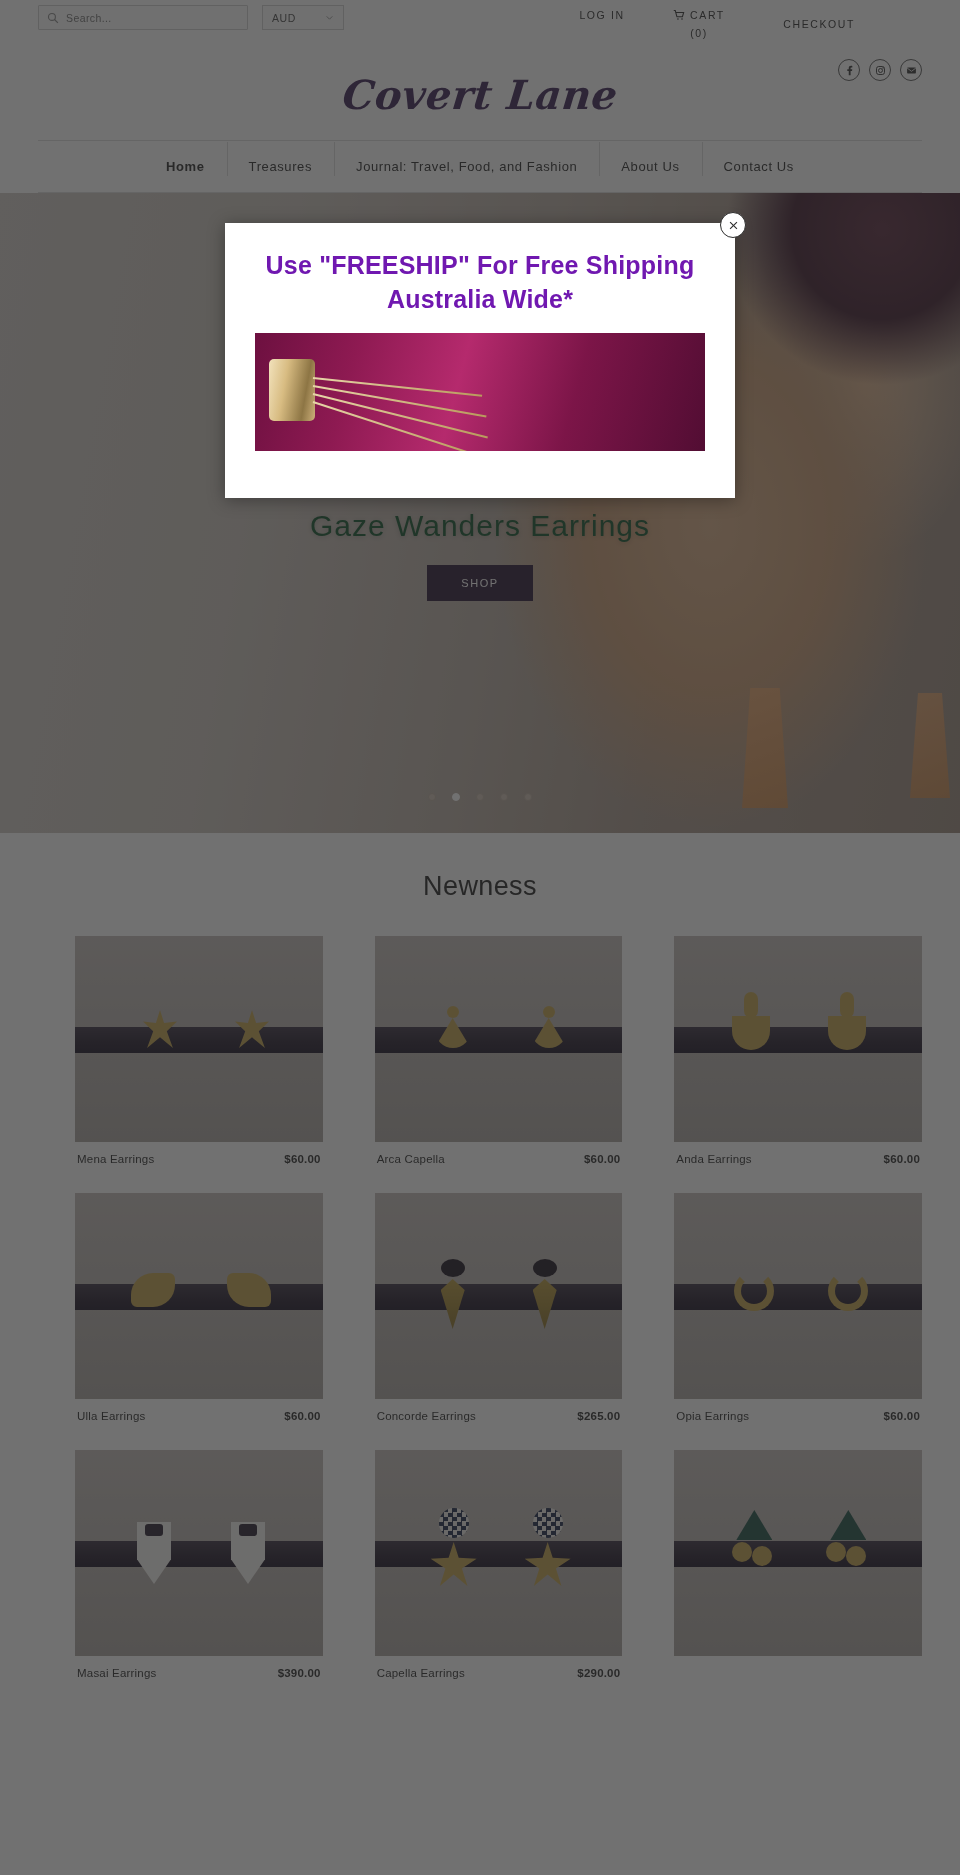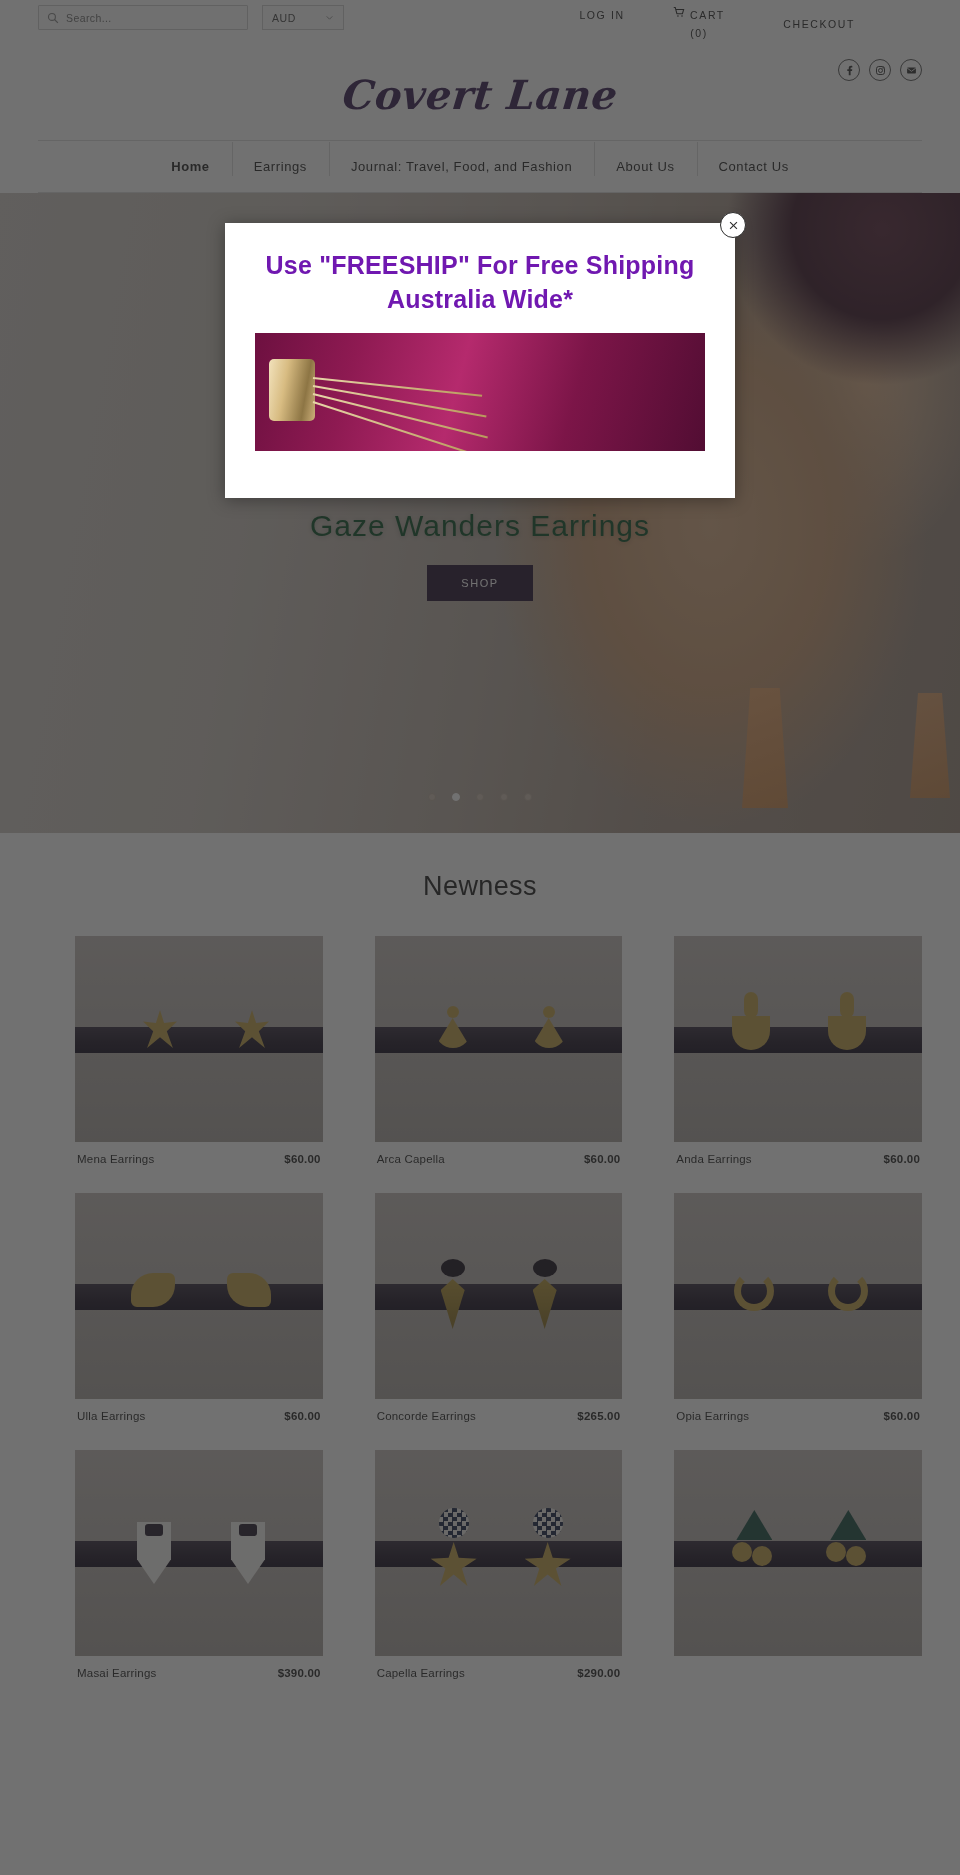--- a/index.html
+++ b/index.html
@@ -80,21 +80,21 @@
     font-size: 10.5px;
     letter-spacing: 1.6px;
     color: #2f2f2f;
     text-align: center;
     line-height: 1.75;
     text-transform: uppercase;
     cursor: pointer;
     width: 46px;
   }
   .acct-link.cart { width: 62px; display: flex; flex-direction: column; align-items: center; }
-  .cart-top { display: flex; align-items: flex-start; gap: 5px; white-space: nowrap; }
+  .cart-top { display: flex; align-items: center; gap: 5px; white-space: nowrap; }
   .cart-icon { width: 12px; height: 12px; }
   .acct-link.checkout {
     position: absolute;
     right: -125px;
     top: 9px;
     width: auto;
     white-space: nowrap;
   }
 
   .social-row {
@@ -411,21 +411,21 @@
   </div>
 
   <div class="logo-wrap">
     <span class="logo-text">Covert Lane</span>
   </div>
 
   <div class="nav-sep"></div>
 
   <nav class="main-nav">
     <div class="nav-item active">Home</div>
-    <div class="nav-item">Earrings</div>
+    <div class="nav-item">Treasures</div>
     <div class="nav-item">Journal: Travel, Food, and Fashion</div>
     <div class="nav-item">About Us</div>
     <div class="nav-item">Contact Us</div>
   </nav>
 
   <section class="hero">
     <div class="hero-photo"></div>
     <div class="hero-hair"></div>
     <div class="hero-earring"></div>
     <div class="hero-earring2"></div>

